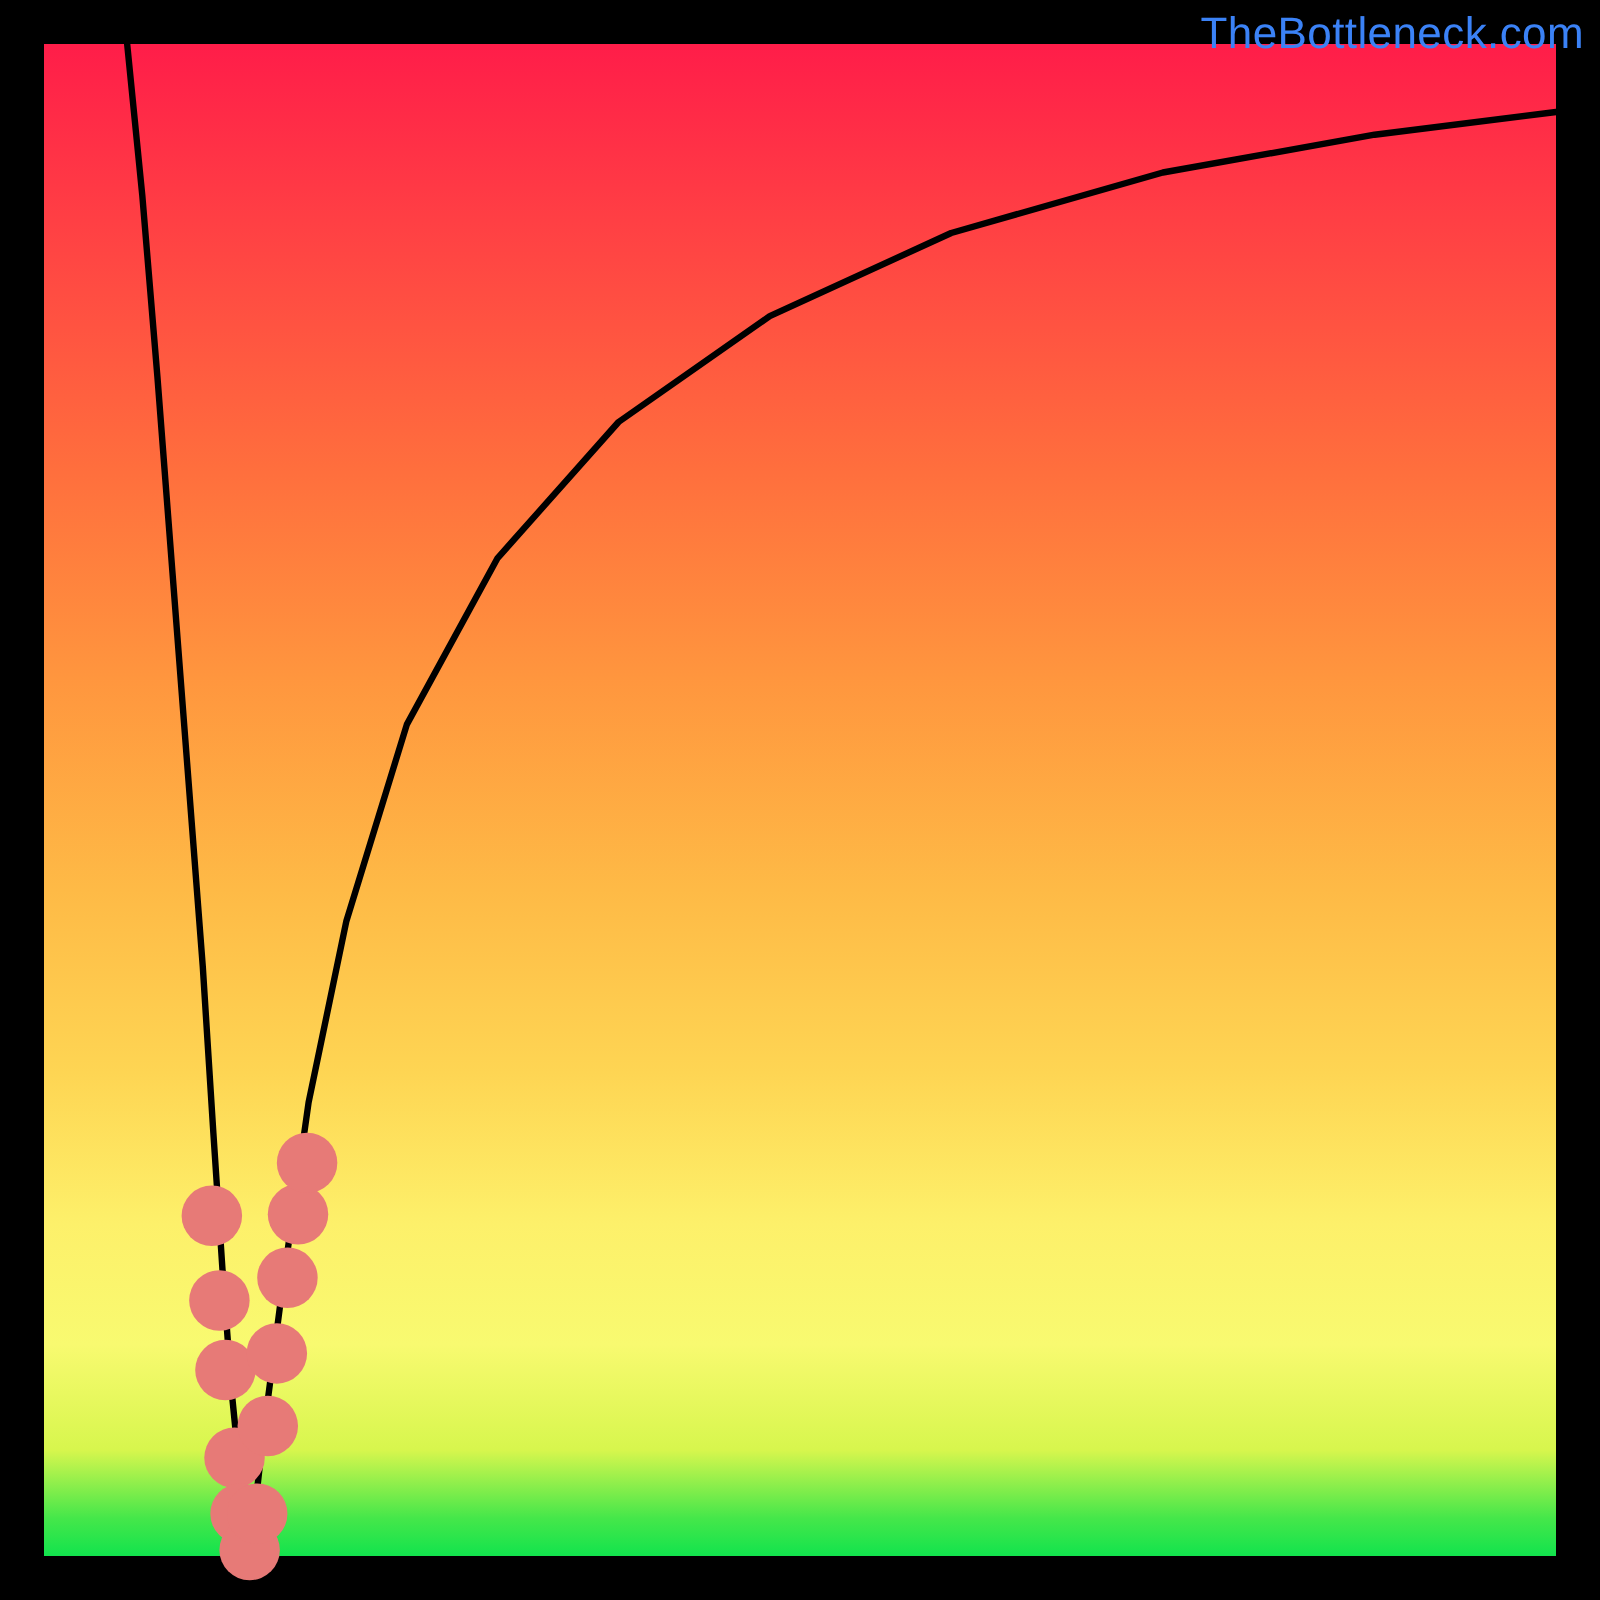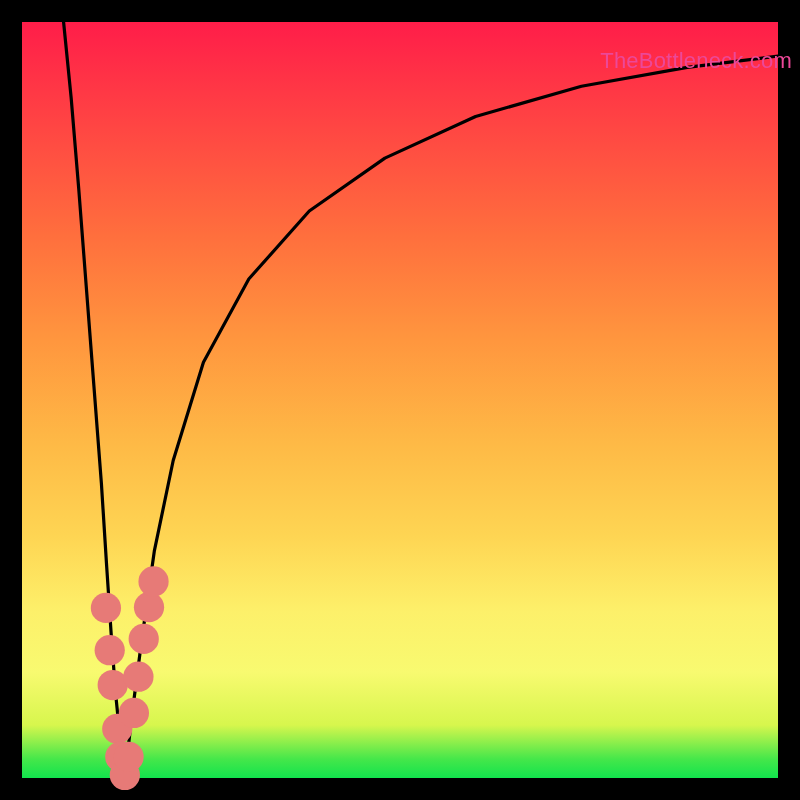--- a/index.html
+++ b/index.html
@@ -38,24 +38,23 @@
       #ff4643 86%,
       #ff1d49 100%
     );
   }
   .watermark {
     position: absolute;
     top: 4px;
     right: 8px;
     font-size: 22px;
     font-weight: 400;
-    color: #ec4899;
+    color: #3b82f6;
     letter-spacing: 0.2px;
     user-select: none;
-    margin-top: 44px;
   }
   svg.curves {
     position: absolute;
     left: 0;
     top: 0;
   }
 </style>
 </head>
 <body>
 

